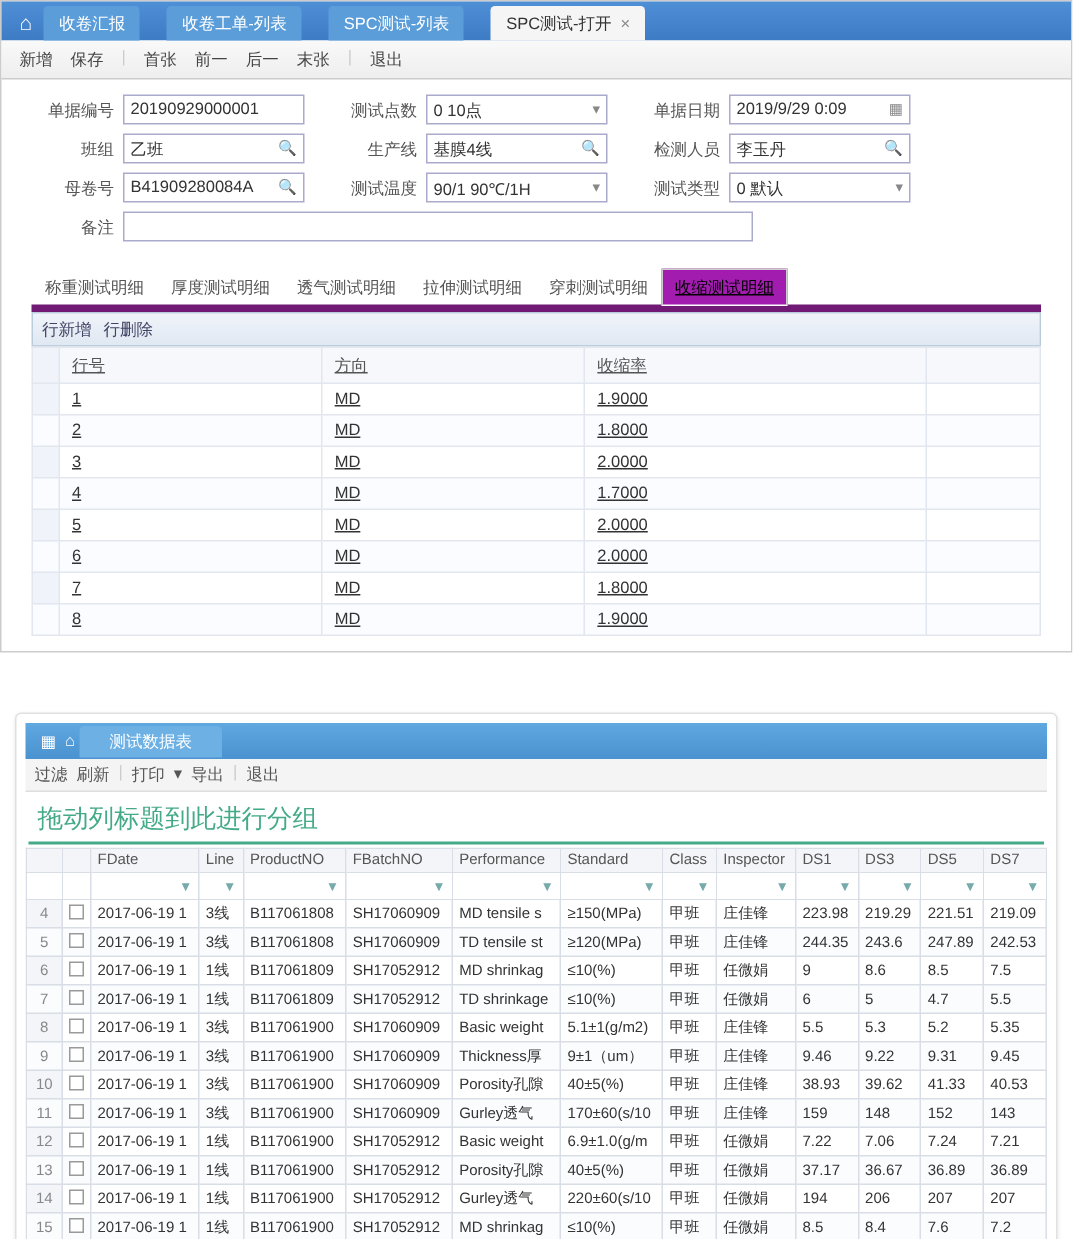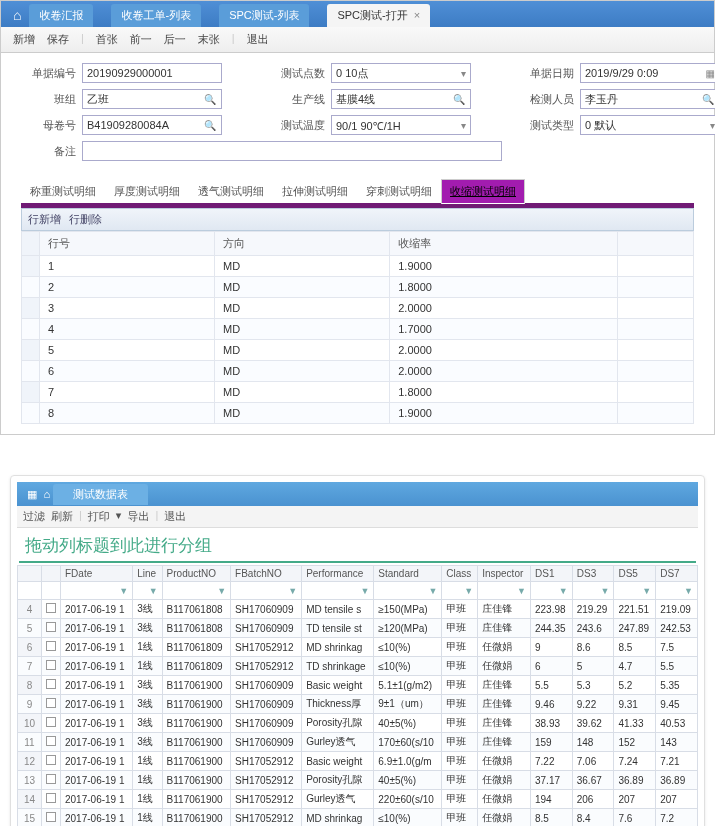--- a/index.html
+++ b/index.html
@@ -14,39 +14,39 @@
 .tab.active { background: #f5f5f5; color: #333; }
 .tab .x { margin-left: 6px; cursor: pointer; color: #888; }
 
 
 .toolbar { background: linear-gradient(#f9f9f9, #eee); border-bottom: 1px solid #ccc; padding: 3px 8px; display: flex; gap: 4px; }
 .toolbar span { padding: 2px 4px; cursor: pointer; color: #444; }
 .toolbar .sep { color: #ccc; }
 
 
 .form-area { padding: 10px 20px; }
-.form-row { display: flex; gap: 48px; margin-bottom: 6px; align-items: center; }
+.form-row { display: flex; gap: 20px; margin-bottom: 6px; align-items: center; }
 .form-group { display: flex; align-items: center; gap: 6px; }
 .form-group label { width: 55px; text-align: right; color: #555; }
-.form-group .inp { border: 1px solid #aac; background: #fff; padding: 2px 4px; width: 140px; height: 20px; font-size: 11px; display: flex; align-items: center; justify-content: space-between; }
+.form-group .inp { border: 1px solid #aac; background: #fff; padding: 2px 4px; width: 121px; height: 20px; font-size: 11px; display: flex; align-items: center; justify-content: space-between; }
 .form-group .inp .icon { color: #888; font-size: 10px; }
 .form-group .wide { width: 420px; }
 
 
 .subtabs { display: flex; border-bottom: 5px solid #701a75; margin-top: 18px; }
 .subtab { padding: 4px 8px; cursor: pointer; color: #555; border: 1px solid transparent; margin-bottom: -1px; }
 .subtab.active { border: 1px solid #ccc; border-bottom: 1px solid #fff; background: #a21caf; color: #000; text-decoration: underline; }
 
 
 .rowbar { background: linear-gradient(#f0f4fa, #e0e8f2); border: 1px solid #bcd; padding: 3px 6px; font-size: 11px; }
 .rowbar span { margin-right: 8px; cursor: pointer; color: #446; }
 
 
 .dtable { width: 100%; border-collapse: collapse; }
-.dtable th, .dtable td { border: 1px solid #e2e6ee; padding: 4px 8px; text-align: left; font-size: 11px; font-weight: normal; }
+.dtable th, .dtable td { border: 1px solid #e2e6ee; padding: 4px 8px; text-align: left; font-size: 11px; font-weight: normal; text-decoration: underline; }
 .dtable th { background: #f6f8fc; color: #555; }
 .dtable tr:nth-child(even) td { background: #fafcff; }
 .dtable .group-col { width: 18px; background: #f0f4fa; }
 
 
 .window2 { margin: 40px 10px 10px 10px; border: 1px solid #e0e0e0; border-radius: 4px; padding: 6px; box-shadow: 0 1px 3px rgba(0,0,0,0.1); }
 .tabbar2 { background: linear-gradient(#5fa8e0, #4a92d0); display: flex; align-items: center; height: 24px; padding-left: 4px; }
 .tabbar2 .apps-icon { color: #fff; padding: 3px 6px; }
 .tab2 { background: #6cb0e4; color: #fff; padding: 3px 20px; font-size: 11px; border-radius: 3px 3px 0 0; margin-left: 3px; }
 

